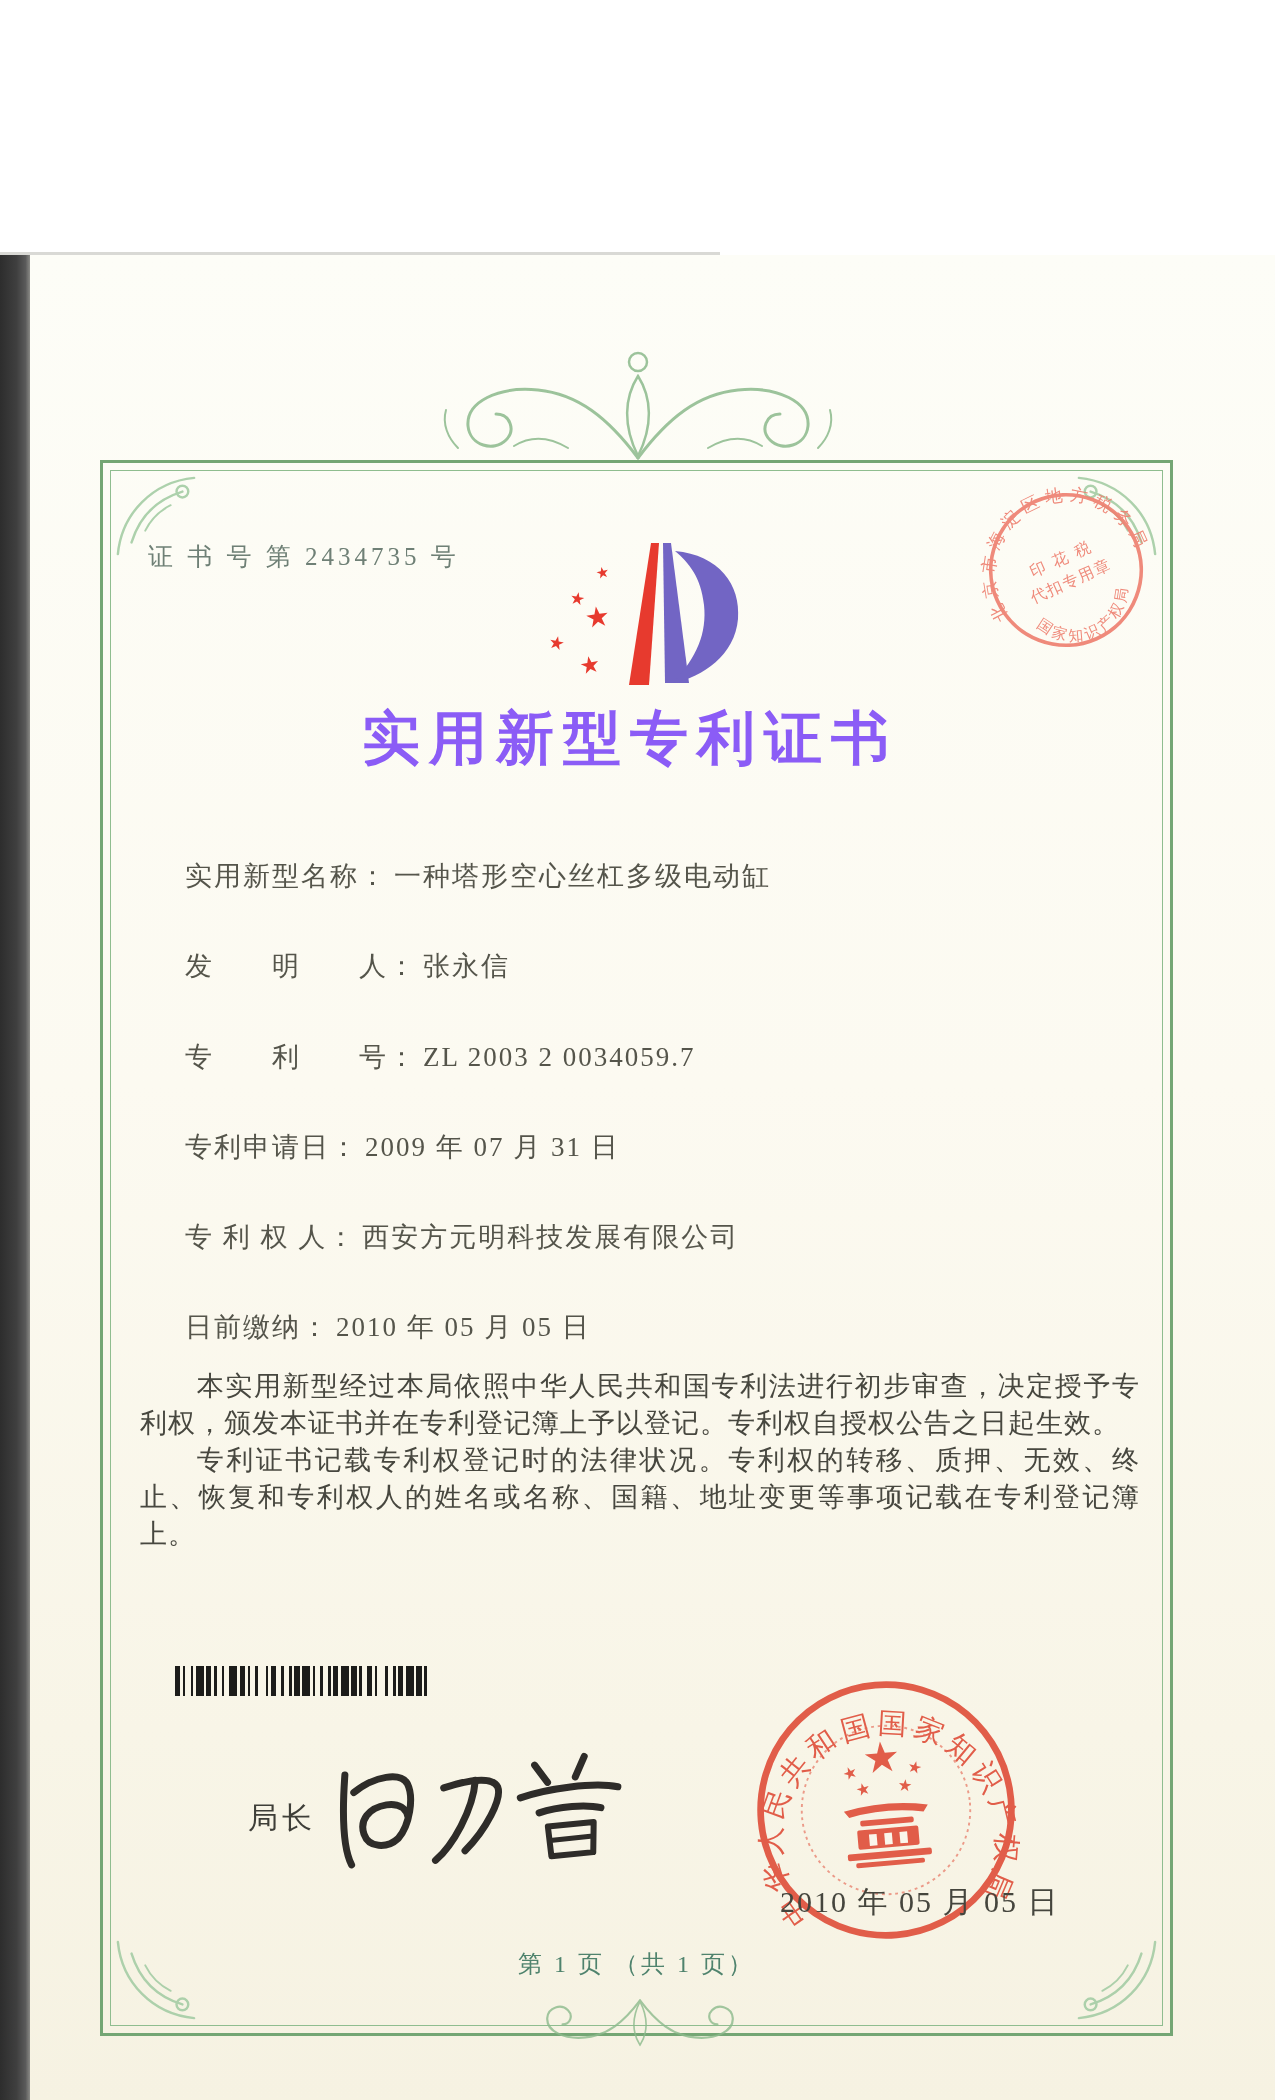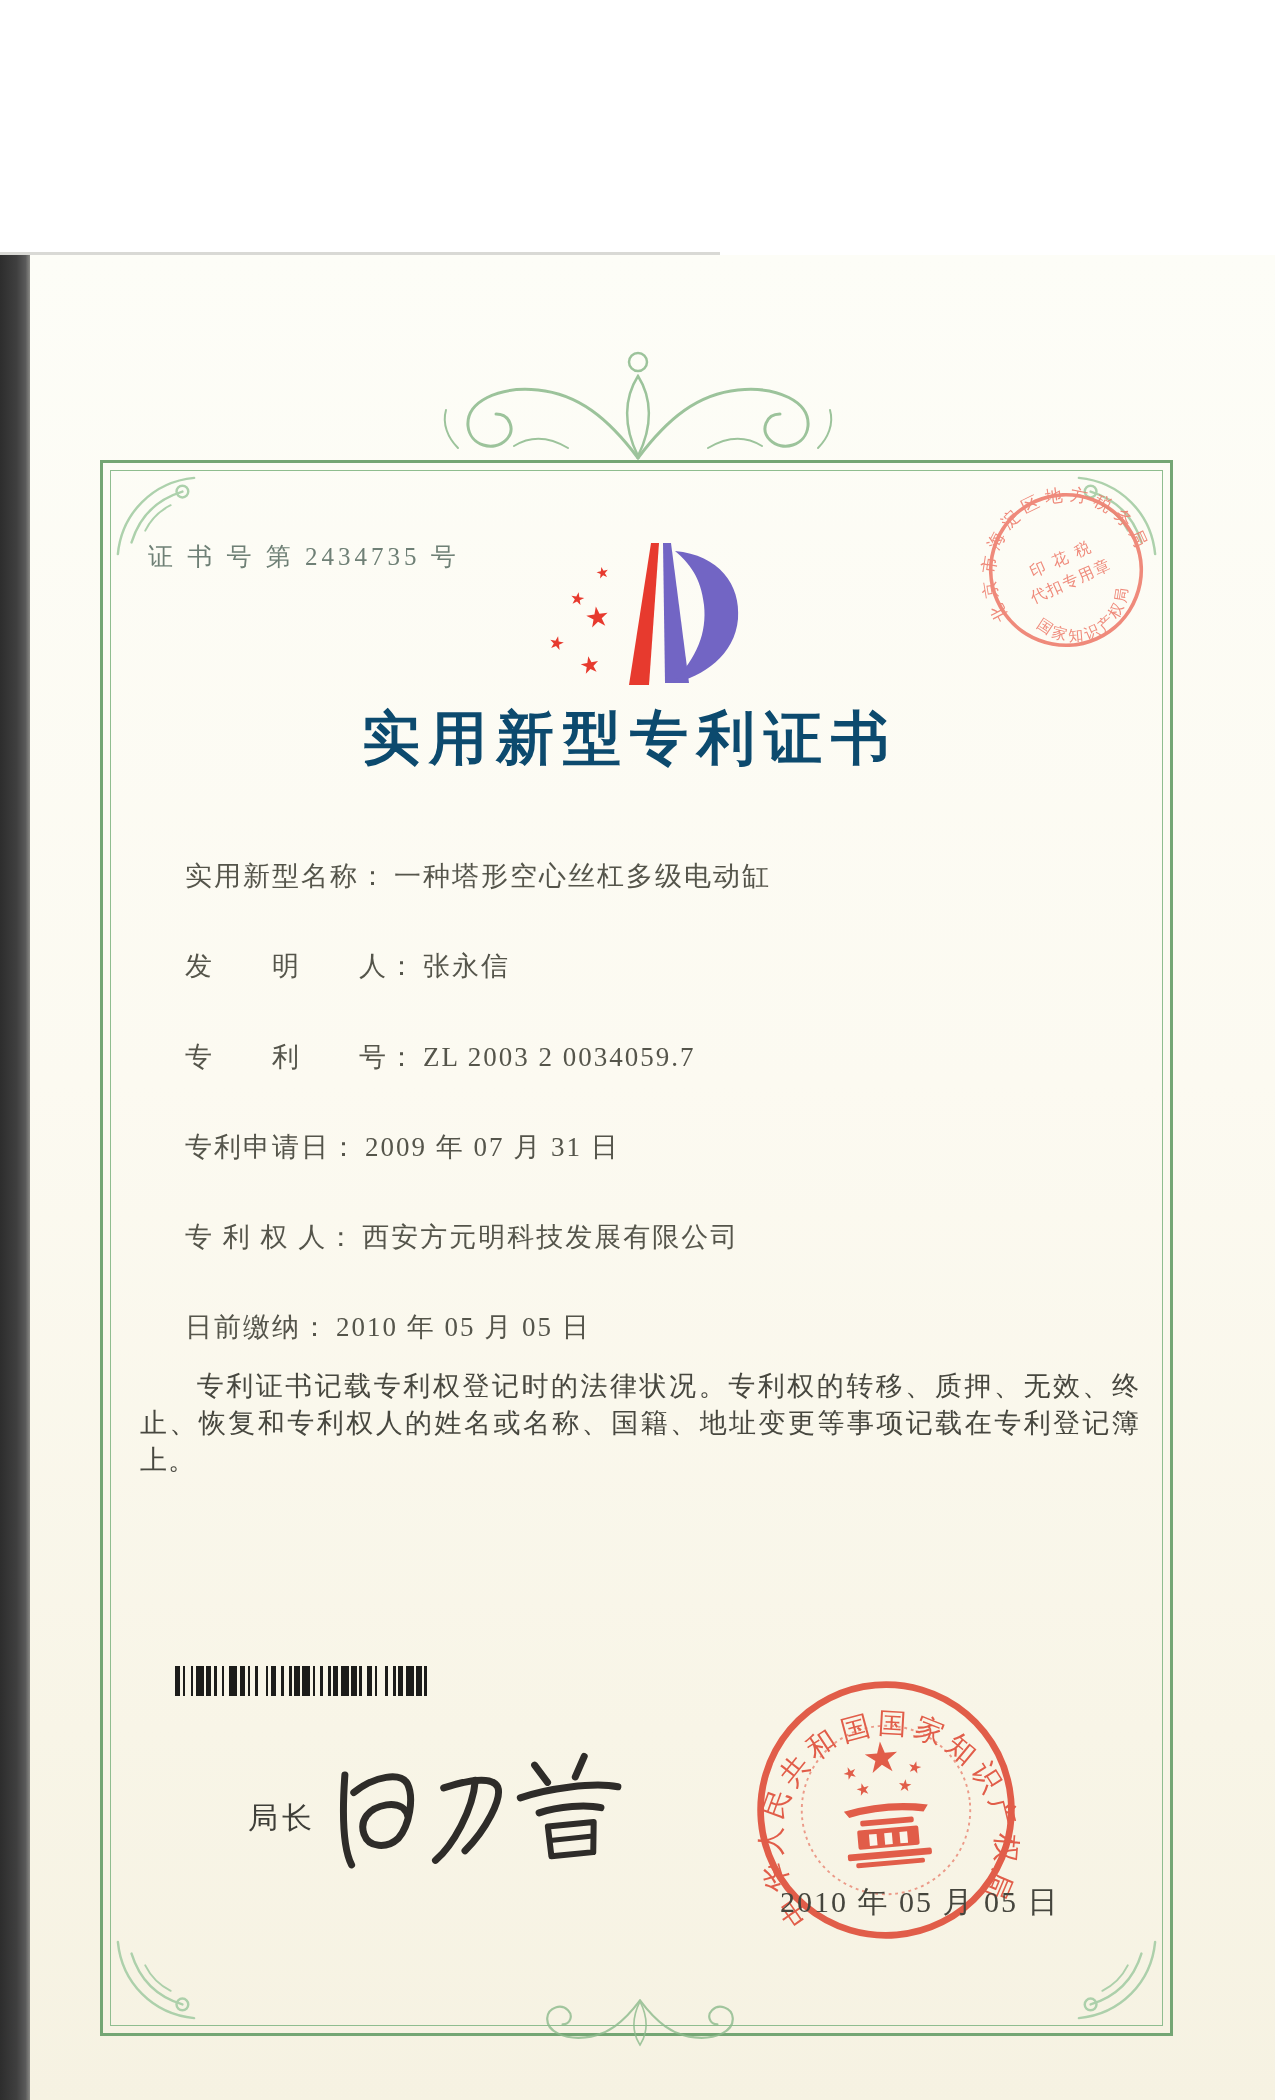--- a/index.html
+++ b/index.html
@@ -30,21 +30,21 @@
   .ornament{position:absolute;pointer-events:none;}
   
   .cert-number{
     position:absolute;left:148px;top:540px;
     font-size:25px;letter-spacing:4px;color:#6f8076;
   }
   
   .title{
     position:absolute;left:100px;top:700px;width:1060px;
     text-align:center;font-size:58px;font-weight:600;letter-spacing:9px;
-    color:#0c4a6e;
+    color:#8b5cf6;
   }
   
   .logo{position:absolute;left:535px;top:533px;width:210px;height:168px;}
   
   .tax-seal{position:absolute;left:972px;top:476px;width:188px;height:188px;opacity:.92;}
   
   .fields{position:absolute;left:152px;top:858px;width:960px;}
   .field-row{position:absolute;left:0;height:36px;font-size:27px;color:#55554b;letter-spacing:2px;white-space:nowrap;}
   .field-row .lbl{margin-right:6px;margin-left:33px;}
   .fr0{top:0;} .fr1{top:90px;} .fr2{top:181px;} .fr3{top:271px;} .fr4{top:361px;text-align:center;} .fr5{top:451px;}
@@ -190,20 +190,21 @@
     </div>
     <div class="field-row fr4">
       <span class="lbl">专 利 权 人：</span><span class="val">西安方元明科技发展有限公司</span>
     </div>
     <div class="field-row fr5">
       <span class="lbl">日前缴纳：</span><span class="val">2010 年 05 月 05 日</span>
     </div>
   </div>
 
   <div class="paras">
+    <p>本实用新型经过本局依照中华人民共和国专利法进行初步审查，决定授予专利权，颁发本证书并在专利登记簿上予以登记。专利权自授权公告之日起生效。</p>
     <p>专利证书记载专利权登记时的法律状况。专利权的转移、质押、无效、终止、恢复和专利权人的姓名或名称、国籍、地址变更等事项记载在专利登记簿上。</p>
   </div>
 
   <div class="barcode">
       <div class="bar" style="width: 5.2px; background: rgb(28, 28, 26);"></div>
       <div class="bar" style="width: 2.6px; background: transparent;"></div>
       <div class="bar" style="width: 2.6px; background: rgb(28, 28, 26);"></div>
       <div class="bar" style="width: 5.2px; background: transparent;"></div>
       <div class="bar" style="width: 2.6px; background: rgb(28, 28, 26);"></div>
       <div class="bar" style="width: 2.6px; background: transparent;"></div>
@@ -312,14 +313,15 @@
         <rect x="136" y="164" width="8" height="12" fill="#fbf7ec"></rect>
         <rect x="152" y="164" width="8" height="12" fill="#fbf7ec"></rect>
         <rect x="96" y="183" width="88" height="7" rx="2"></rect>
         <rect x="104" y="193" width="72" height="5" rx="2"></rect>
       </g>
     </g>
   </svg>
 
   <div class="issue-date">2010 年 05 月 05 日</div>
 
+  <div class="page-footer">第 1 页 （共 1 页）</div>
 
 </div>
 
 </body></html>

